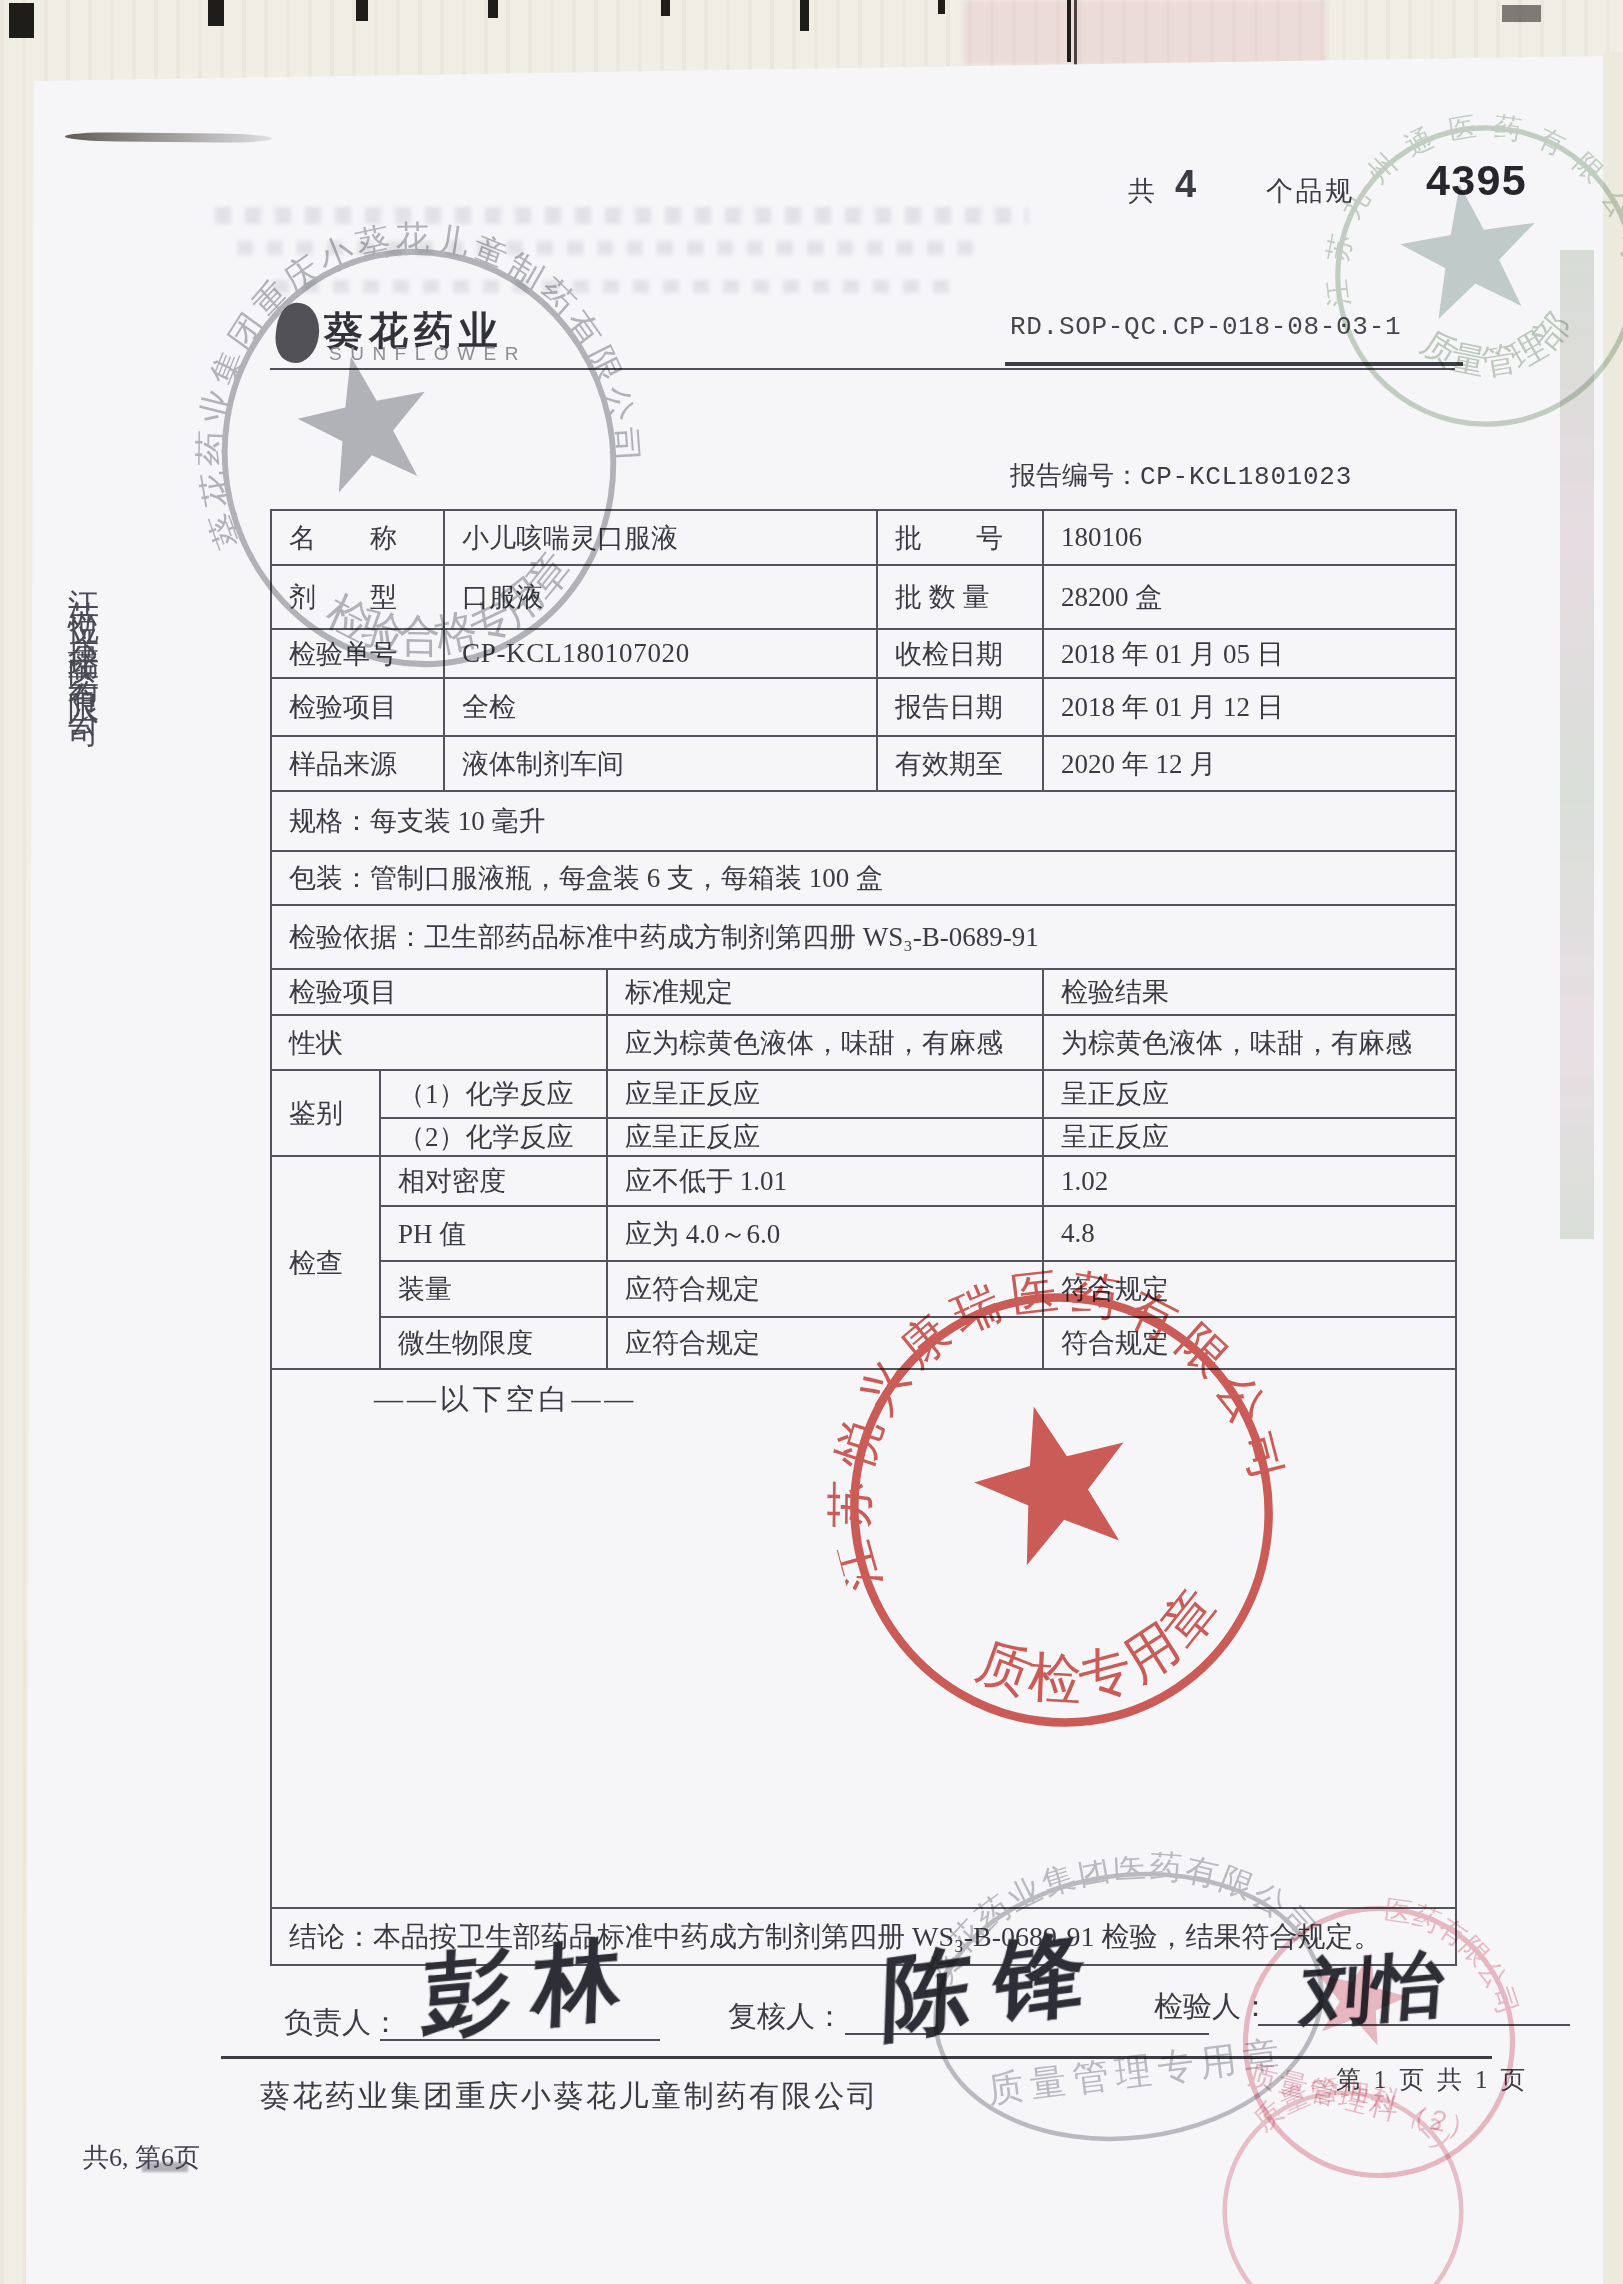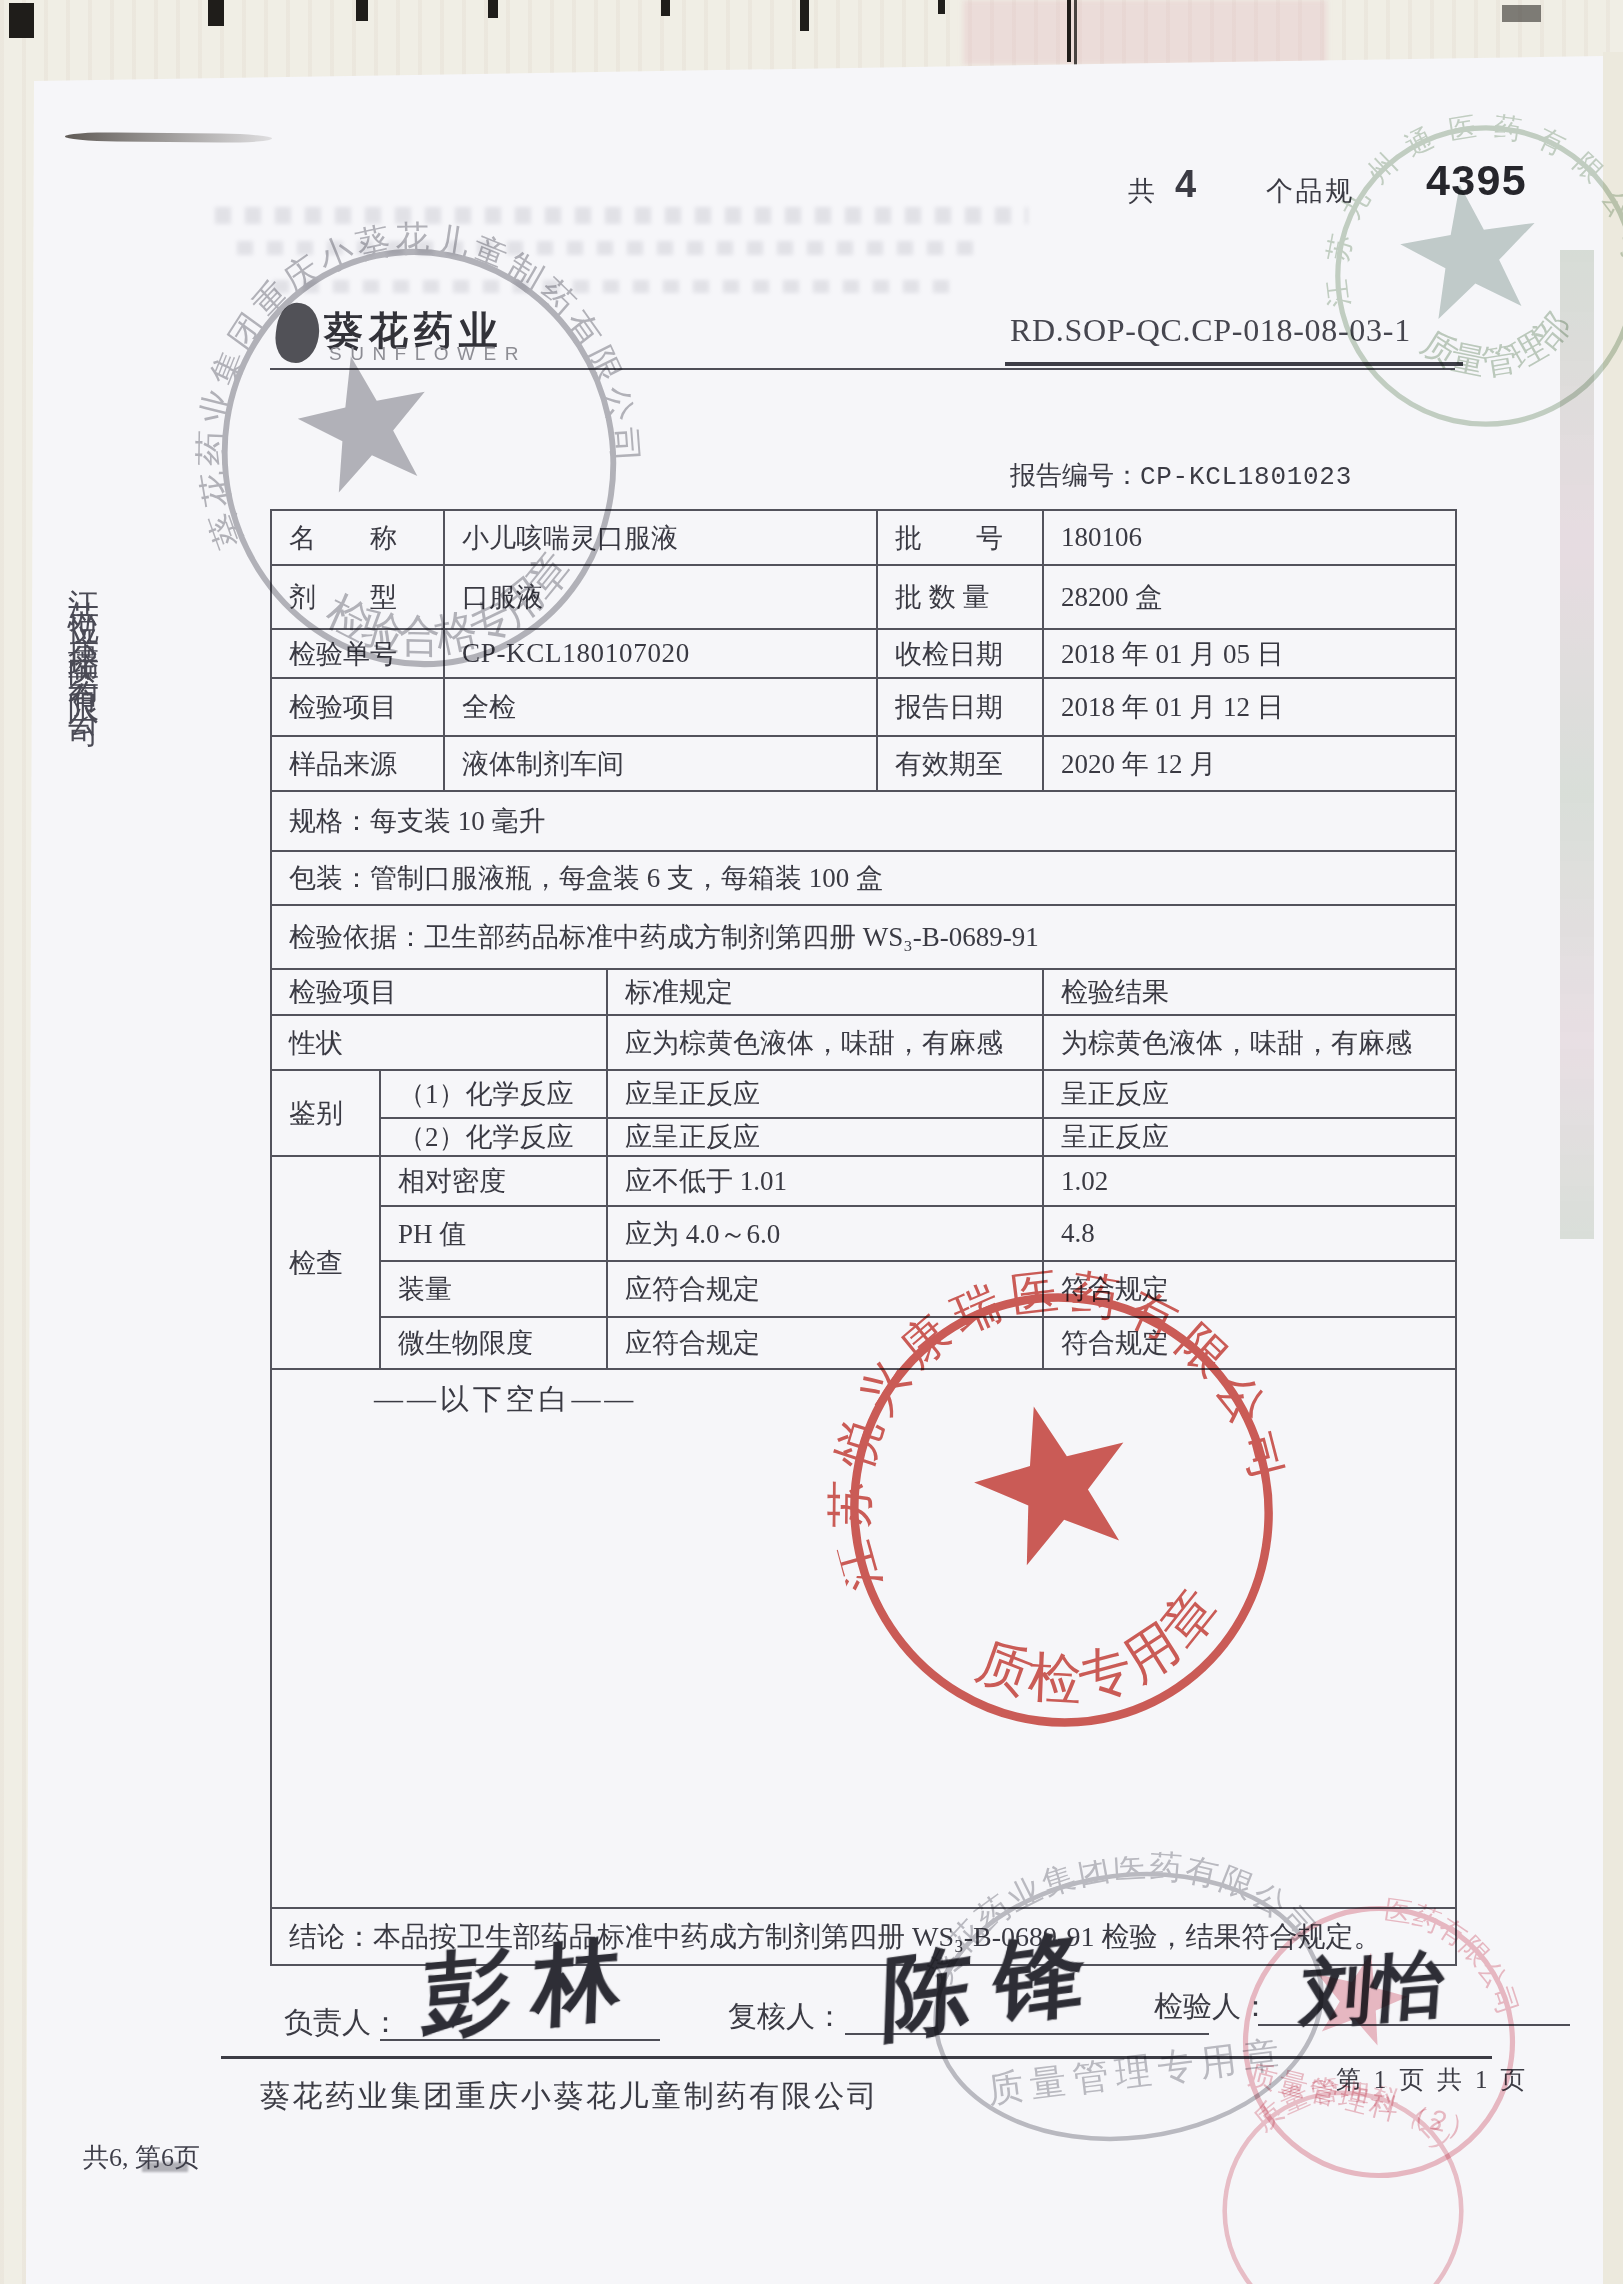--- a/index.html
+++ b/index.html
@@ -62,21 +62,21 @@
 
   <div class="abs noi" style="left:276px;top:303px;width:43px;height:60px;background:#3a3a40;border-radius:46% 54% 52% 48%;transform:rotate(8deg);opacity:.88;"></div>
   <div class="abs print" style="left:324px;top:304px;font-size:39px;font-weight:700;letter-spacing:5.9px;color:#323239;font-family:'Liberation Sans','DejaVu Sans',sans-serif;">葵花药业</div>
   <div class="abs" style="left:329px;top:343px;font-size:19px;letter-spacing:8.5px;color:#8d8d94;font-family:'Liberation Sans','DejaVu Sans',sans-serif;">SUNFLOWER</div>
 
   <div class="abs print" style="left:1128px;top:173px;font-size:27px;">共</div>
   <div class="abs print" style="left:1175px;top:163px;font-size:38px;font-weight:700;font-family:'Liberation Sans','DejaVu Sans',sans-serif;">4</div>
   <div class="abs print" style="left:1266px;top:173px;font-size:27px;letter-spacing:2.6px;">个品规</div>
   <div class="abs" style="left:1426px;top:156px;font-size:43px;font-weight:700;color:#26262c;font-family:'Liberation Sans','DejaVu Sans',sans-serif;letter-spacing:1.3px;">4395</div>
 
-  <div class="abs print mono" style="left:1010px;top:312px;font-size:32px;color:#46464f;font-family:Liberation Serif, serif;">RD.SOP-QC.CP-018-08-03-1</div>
+  <div class="abs print mono" style="left:1010px;top:312px;font-size:26px;color:#46464f;">RD.SOP-QC.CP-018-08-03-1</div>
   <div class="abs line noi" style="left:1005px;top:362px;width:458px;height:3.9px;background:#3e3e47;"></div>
   <div class="abs line noi" style="left:270px;top:368px;width:1185px;height:2px;"></div>
 
   <div class="abs print" style="left:1010px;top:458px;font-size:26px;">
     <span>报告编号：</span><span class="mono">CP-KCL1801023</span>
   </div>
 
   <div class="abs" style="left:62px;top:565px;height:514px;writing-mode:vertical-rl;font-size:31px;letter-spacing:11.7px;color:#4a4a55;">江苏悦兴康瑞医药有限公司</div>
 
   <table class="report">

